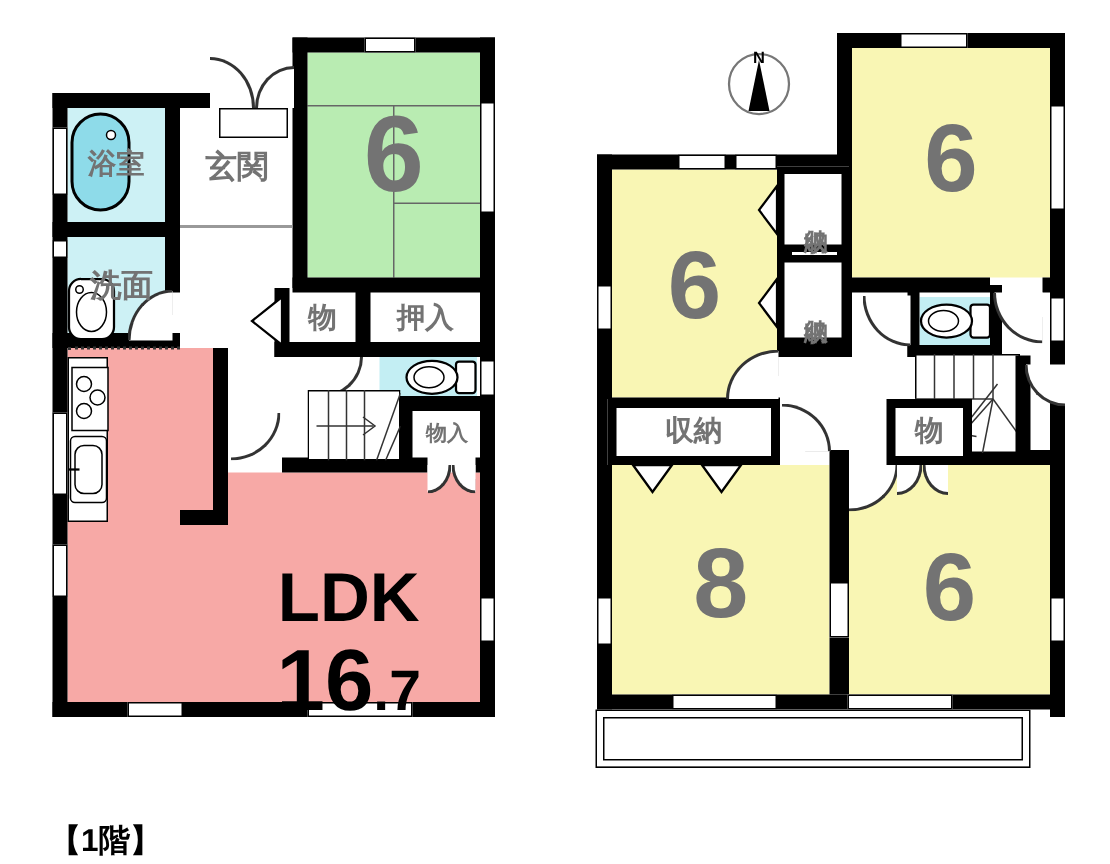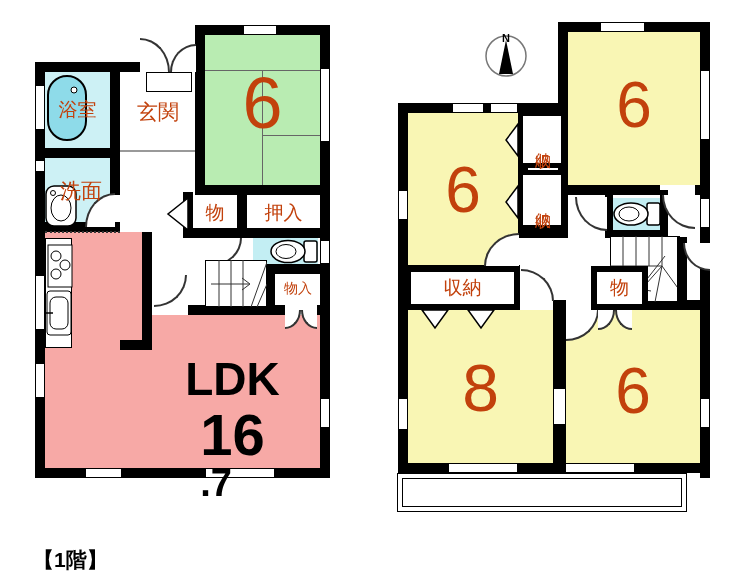--- a/index.html
+++ b/index.html
@@ -3,21 +3,21 @@
 <meta charset="utf-8">
 <style>
   html,body{margin:0;padding:0;background:#fff;}
   .canvas{position:relative;width:740px;height:576px;background:#fff;overflow:hidden;
           font-family:"Liberation Sans","DejaVu Sans",sans-serif;}
   .w{position:absolute;background:#000;}
   .win{position:absolute;background:#fff;border:1px solid #000;box-sizing:border-box;}
   .gap{position:absolute;background:#fff;}
   .room{position:absolute;}
   .lbl{position:absolute;display:flex;align-items:center;justify-content:center;
-       font-weight:normal;color:#c2410c;white-space:nowrap;line-height:1;text-align:center;}
+       font-weight:bold;color:#737373;white-space:nowrap;line-height:1;text-align:center;}
   .arc{position:absolute;box-sizing:border-box;background:#fff;}
   .hinge-tl{border-right:2px solid #333;border-bottom:2px solid #333;border-bottom-right-radius:100% 100%;}
   .hinge-tr{border-left:2px solid #333;border-bottom:2px solid #333;border-bottom-left-radius:100% 100%;}
   .hinge-bl{border-right:2px solid #333;border-top:2px solid #333;border-top-right-radius:100% 100%;}
   .hinge-br{border-left:2px solid #333;border-top:2px solid #333;border-top-left-radius:100% 100%;}
   .box{position:absolute;background:#fff;border:6px solid #000;box-sizing:border-box;}
   .box5{position:absolute;background:#fff;border:5px solid #000;box-sizing:border-box;}
   .line{position:absolute;background:#666;}
   .vtext{writing-mode:vertical-rl;text-orientation:upright;}
   .fix{position:absolute;}
@@ -134,21 +134,21 @@
 
   <div class="lbl" style="left:45px;top:98px;width:65px;height:22px;font-size:19px;">浴室</div>
   <div class="lbl" style="left:120px;top:99px;width:76px;height:24px;font-size:21px;">玄関</div>
   <div class="lbl" style="left:205px;top:58px;width:115px;height:90px;font-size:72px;">6</div>
   <div class="lbl" style="left:50px;top:178px;width:62px;height:24px;font-size:21px;">洗面</div>
   <div class="lbl" style="left:193px;top:198px;width:44px;height:28px;font-size:19px;">物</div>
   <div class="lbl" style="left:247px;top:198px;width:73px;height:28px;font-size:19px;">押入</div>
   <div class="lbl" style="left:277px;top:277px;width:42px;height:22px;font-size:14px;">物入</div>
   <div style="position:absolute;left:140px;top:336px;width:185px;height:130px;display:flex;flex-direction:column;align-items:center;justify-content:center;font-weight:bold;margin-top:28px;">
     <div style="font-size:46px;line-height:1;">LDK</div>
-    <div style="display:flex;align-items:baseline;line-height:1;margin-top:4px;flex-direction:column;">
+    <div style="display:flex;align-items:baseline;line-height:1;margin-top:4px;">
       <span style="font-size:58px;">16</span>
       <span style="font-size:38px;">.7</span>
     </div>
   </div>
   <div class="caption" style="left:33px;top:546px;">【1階】</div>
 
   <div class="room bg-yellow" style="left:568px;top:32px;width:132px;height:153px;"></div>
   <div class="room bg-yellow" style="left:408px;top:113px;width:110px;height:152px;"></div>
   <div class="room bg-yellow" style="left:408px;top:310px;width:145px;height:153px;"></div>
   <div class="room bg-yellow" style="left:566px;top:310px;width:134px;height:153px;"></div>

